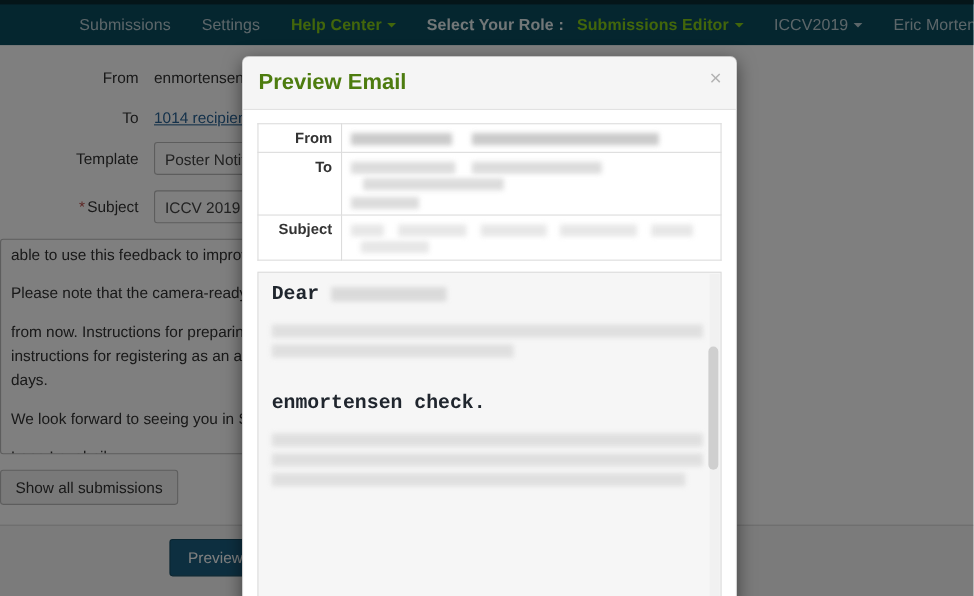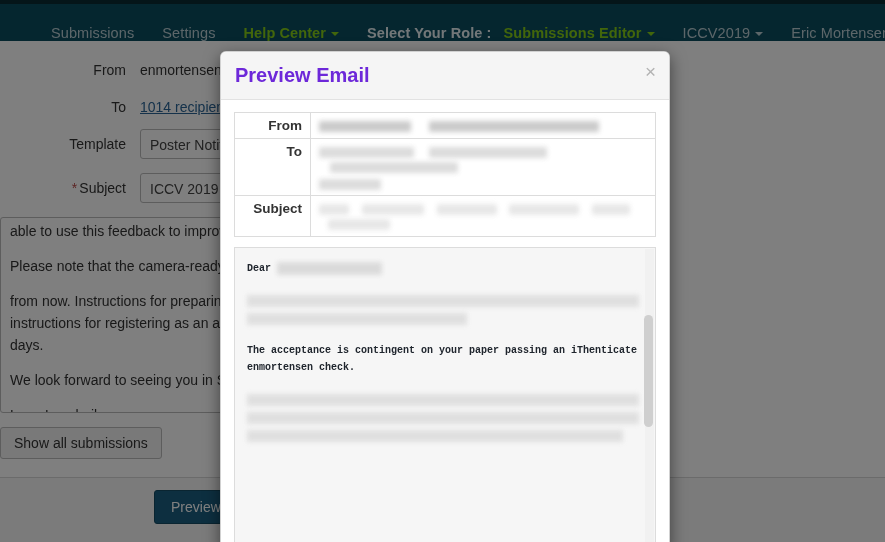--- a/index.html
+++ b/index.html
@@ -19,22 +19,22 @@
   }
 
   
   #navbar {
     position: absolute;
     left: 0; top: 0;
     width: 885px; height: 41px;
     background: #0b4c5f;
     border-top: 4px solid #0a2a33;
     display: flex;
-    align-items: flex-end;
-    padding-left: 51px;
+    align-items: center;
+    padding-left: 72px;
   }
   .nav-item {
     color: #b9cdd3;
     font-size: 14.5px;
     margin-right: 28px;
     white-space: nowrap;
     letter-spacing: .1px;
     display: inline-flex;
     align-items: baseline;
   }
@@ -125,21 +125,21 @@
   }
   #modal-header {
     height: 48px; flex: none;
     background: #f5f5f5;
     border-bottom: 1px solid #e2e2e2;
     display: flex; align-items: center;
     padding: 0 14px;
     position: relative;
   }
   #modal-title {
-    font-size: 20px; font-weight: bold; color: #6d28d9;
+    font-size: 20px; font-weight: bold; color: #4d7c0f;
   }
   #modal-close {
     position: absolute; right: 13px; top: 10px;
     font-size: 19px; color: #b3b3b3; line-height: 1;
     font-family: "Liberation Sans", sans-serif;
   }
   #modal-body {
     flex: 1; padding: 12px 13px 0;
     overflow: hidden;
   }
@@ -181,21 +181,21 @@
   #preview-panel {
     border: 1px solid #dcdcdc;
     background: #f6f6f6;
     height: 310px;
     position: relative;
     overflow: hidden;
   }
   #preview-inner {
     padding: 12px 16px 0 12px;
     font-family: "Liberation Mono", monospace;
-    font-size: 10px;
+    font-size: 18px;
     line-height: 17.4px;
     color: #20262e;
     font-weight: bold;
   }
   #preview-inner p { margin: 0 0 17px; }
   .blurline {
     display: block;
     height: 12px;
     margin: 2px 0 6px;
     background: #dddddd;
@@ -348,21 +348,21 @@
           <span>Dear </span><span class="redact" style="width:105px;height:13px"></span>
         </p>
 
 
         <div style="margin-bottom:17px">
           <span class="blurline" style="width:100%"></span>
           <span class="blurline" style="width:56%"></span>
         </div>
 
         <p>
-          <span>The acceptance is contingent on your paper passing an iThenticate</span><br>
+          <br>
           <span>enmortensen check.</span>
         </p>
 
         <div style="margin-bottom:17px">
           <span class="blurline" style="width:100%"></span>
           <span class="blurline" style="width:100%"></span>
           <span class="blurline" style="width:96%"></span>
         </div>
 
       </div>

